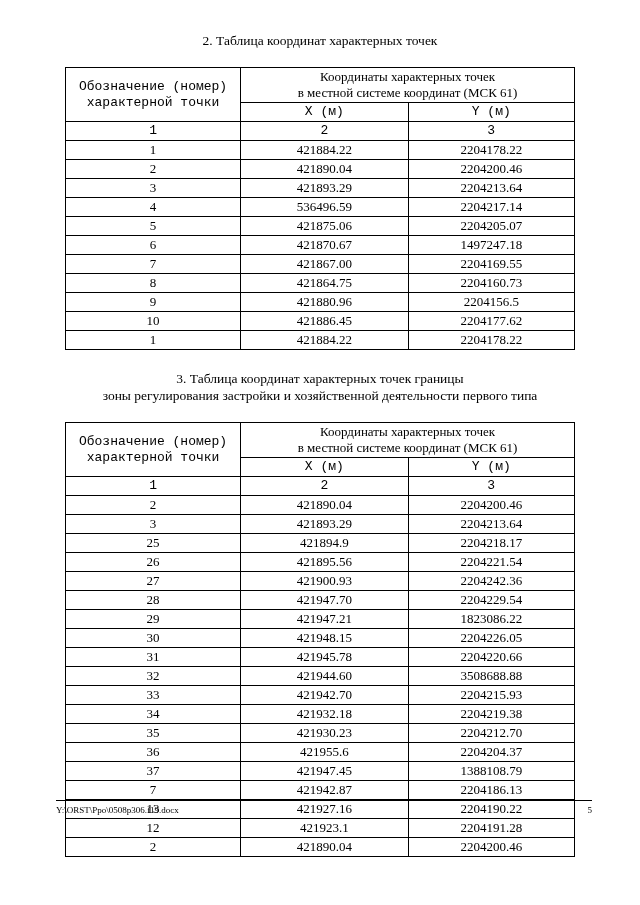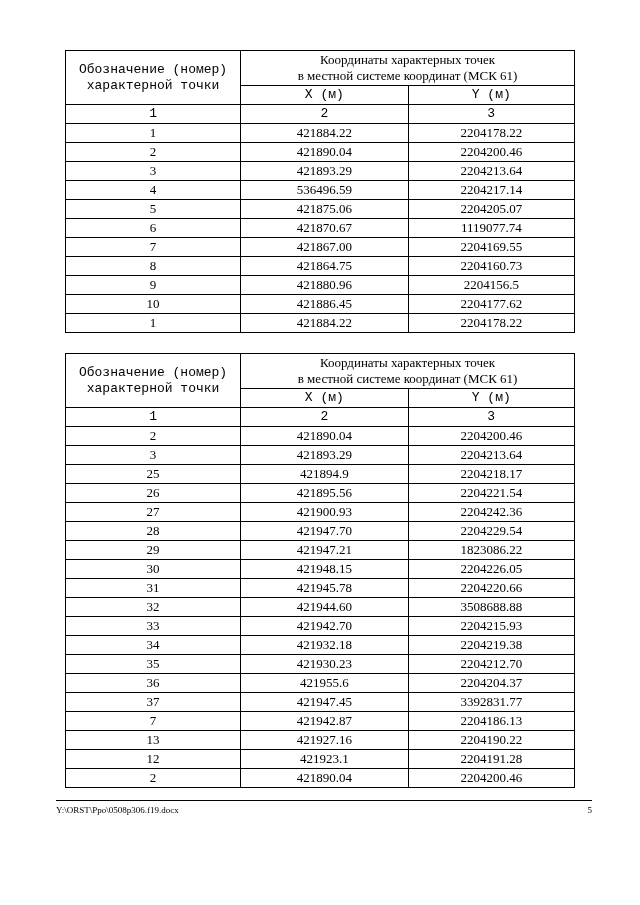--- a/index.html
+++ b/index.html
@@ -49,20 +49,21 @@
     line-height: 12px;
     padding-top: 3px;
   }
 </style>
 </head>
 <body>
 
 <div class="page">
 
   <div class="table-title">
+    <div>2. Таблица координат характерных точек</div>
   </div>
 
   <table class="coords-table">
     <colgroup>
         <col class="c1">
         <col class="c2">
         <col class="c3">
       </colgroup>
     <thead>
       <tr>
@@ -107,21 +108,21 @@
           <td>2204217.14</td>
         </tr>
         <tr>
           <td>5</td>
           <td>421875.06</td>
           <td>2204205.07</td>
         </tr>
         <tr>
           <td>6</td>
           <td>421870.67</td>
-          <td>1119077.74</td>
+          <td>1497247.18</td>
         </tr>
         <tr>
           <td>7</td>
           <td>421867.00</td>
           <td>2204169.55</td>
         </tr>
         <tr>
           <td>8</td>
           <td>421864.75</td>
           <td>2204160.73</td>
@@ -139,20 +140,24 @@
         <tr>
           <td>1</td>
           <td>421884.22</td>
           <td>2204178.22</td>
         </tr>
       </tbody>
   </table>
 
   <div class="gap-after-table"></div>
 
+  <div class="table-title">
+    <div>3. Таблица координат характерных точек границы</div>
+    <div>зоны регулирования застройки и хозяйственной деятельности первого типа</div>
+  </div>
 
   <table class="coords-table">
     <colgroup>
         <col class="c1">
         <col class="c2">
         <col class="c3">
       </colgroup>
     <thead>
       <tr>
         <td rowspan="2" class="thick-bottom">
@@ -241,21 +246,21 @@
           <td>2204212.70</td>
         </tr>
         <tr>
           <td>36</td>
           <td>421955.6</td>
           <td>2204204.37</td>
         </tr>
         <tr>
           <td>37</td>
           <td>421947.45</td>
-          <td>3392831.77</td>
+          <td>1388108.79</td>
         </tr>
         <tr>
           <td>7</td>
           <td>421942.87</td>
           <td>2204186.13</td>
         </tr>
         <tr>
           <td>13</td>
           <td>421927.16</td>
           <td>2204190.22</td>

